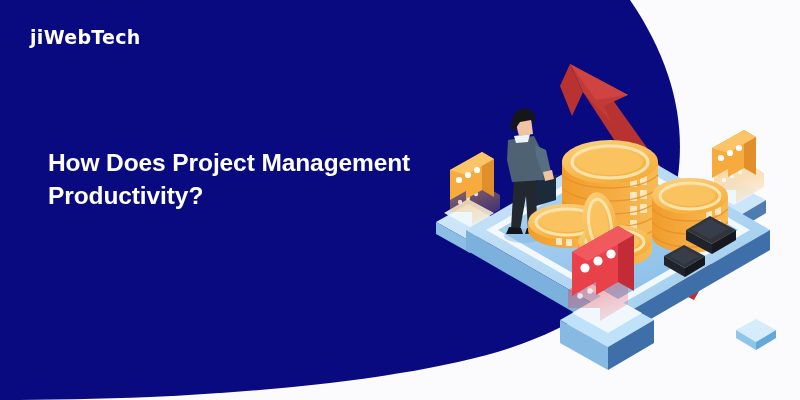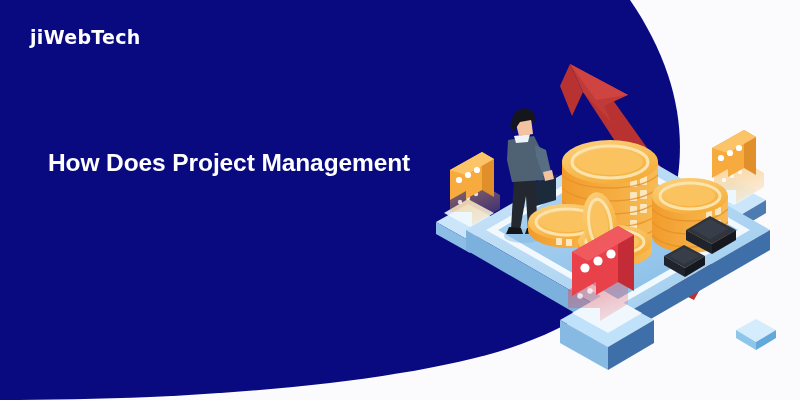--- a/index.html
+++ b/index.html
@@ -291,15 +291,16 @@
       <path d="M736,330 L756,319 L776,330 L756,342 Z" fill="#d4ecfb"></path>
       <path d="M736,330 L756,342 L756,350 L736,338 Z" fill="#8ec6ea"></path>
       <path d="M756,342 L776,330 L776,338 L756,350 Z" fill="#63a8db"></path>
     </g>
   </svg>
 
   <div id="logo">jiWebTech</div>
 
   <h1 id="headline">
     <span class="hl-line">How Does Project Management</span>
+    <span class="hl-line">Productivity?</span>
   </h1>
 
 </div>
 
 </body></html>

